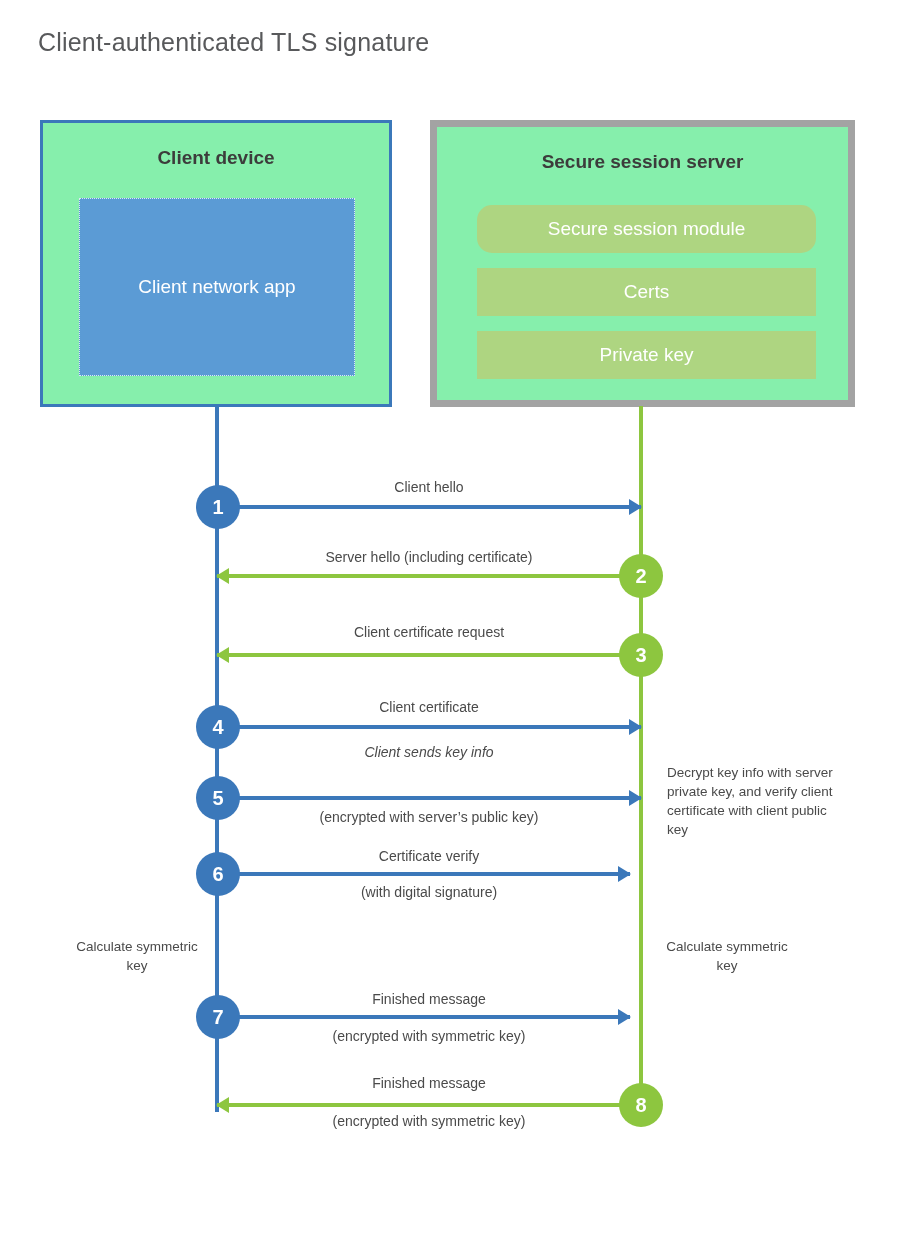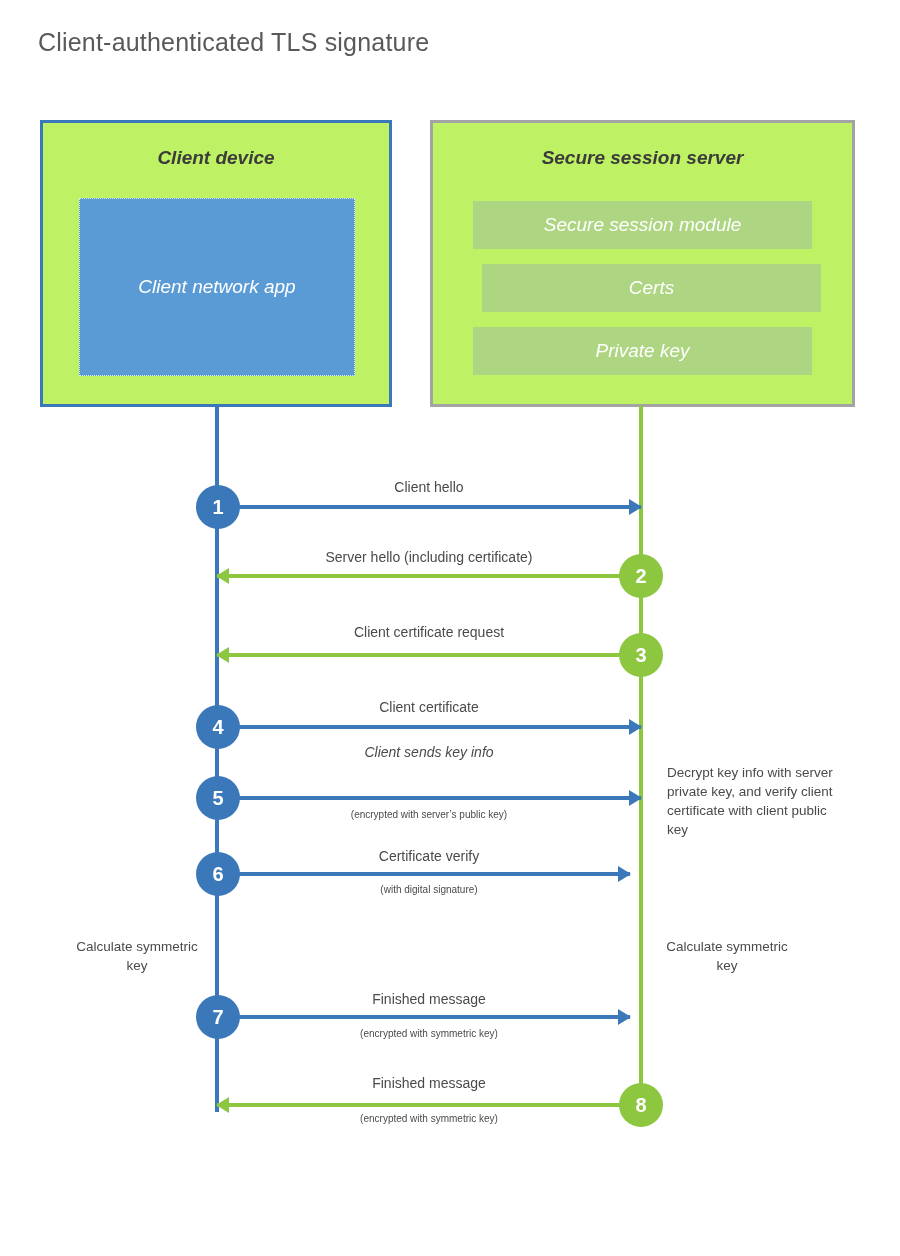--- a/index.html
+++ b/index.html
@@ -28,37 +28,36 @@
     top: 28px;
     font-size: 25px;
     font-weight: 400;
     color: #58595b;
     letter-spacing: 0.2px;
     white-space: nowrap;
   }
   
   .party-box {
     position: absolute;
-    background: #bef264;
+    background: #86efac;
     box-sizing: border-box;
-    font-style: italic;
   }
   #client-box {
     left: 40px;
     top: 120px;
     width: 352px;
     height: 287px;
     border: 3px solid #3b78ba;
   }
   #server-box {
     left: 430px;
     top: 120px;
     width: 425px;
     height: 287px;
-    border: 3px solid #a3a3a3;
+    border: 7px solid #a3a3a3;
   }
   .party-title {
     position: absolute;
     left: 0;
     right: 0;
     top: 24px;
     text-align: center;
     font-size: 19px;
     font-weight: bold;
     color: #3c3c3b;
@@ -92,22 +91,22 @@
     width: 339px;
     height: 48px;
     background: #aed581;
     display: flex;
     align-items: center;
     justify-content: center;
     color: #ffffff;
     font-size: 19px;
     font-weight: 400;
   }
-  .server-bar.b0 { top: 78px; }
-  .server-bar.b1 { top: 141px; margin-left: 9px; }
+  .server-bar.b0 { top: 78px; border-radius: 15px; }
+  .server-bar.b1 { top: 141px; }
   .server-bar.b2 { top: 204px; }
 
   
   .lifeline {
     position: absolute;
     width: 4px;
   }
   #client-lifeline {
     left: 215px;
     top: 406px;
@@ -168,21 +167,21 @@
     position: absolute;
     text-align: center;
     font-size: 14px;
     color: #4a4a4a;
     white-space: nowrap;
     z-index: 4;
   }
   .msg-sublabel {
     position: absolute;
     text-align: center;
-    font-size: 10px;
+    font-size: 14px;
     color: #4a4a4a;
     white-space: nowrap;
     z-index: 4;
   }
 
   
   .side-note {
     position: absolute;
     font-size: 13.5px;
     line-height: 1.42;

